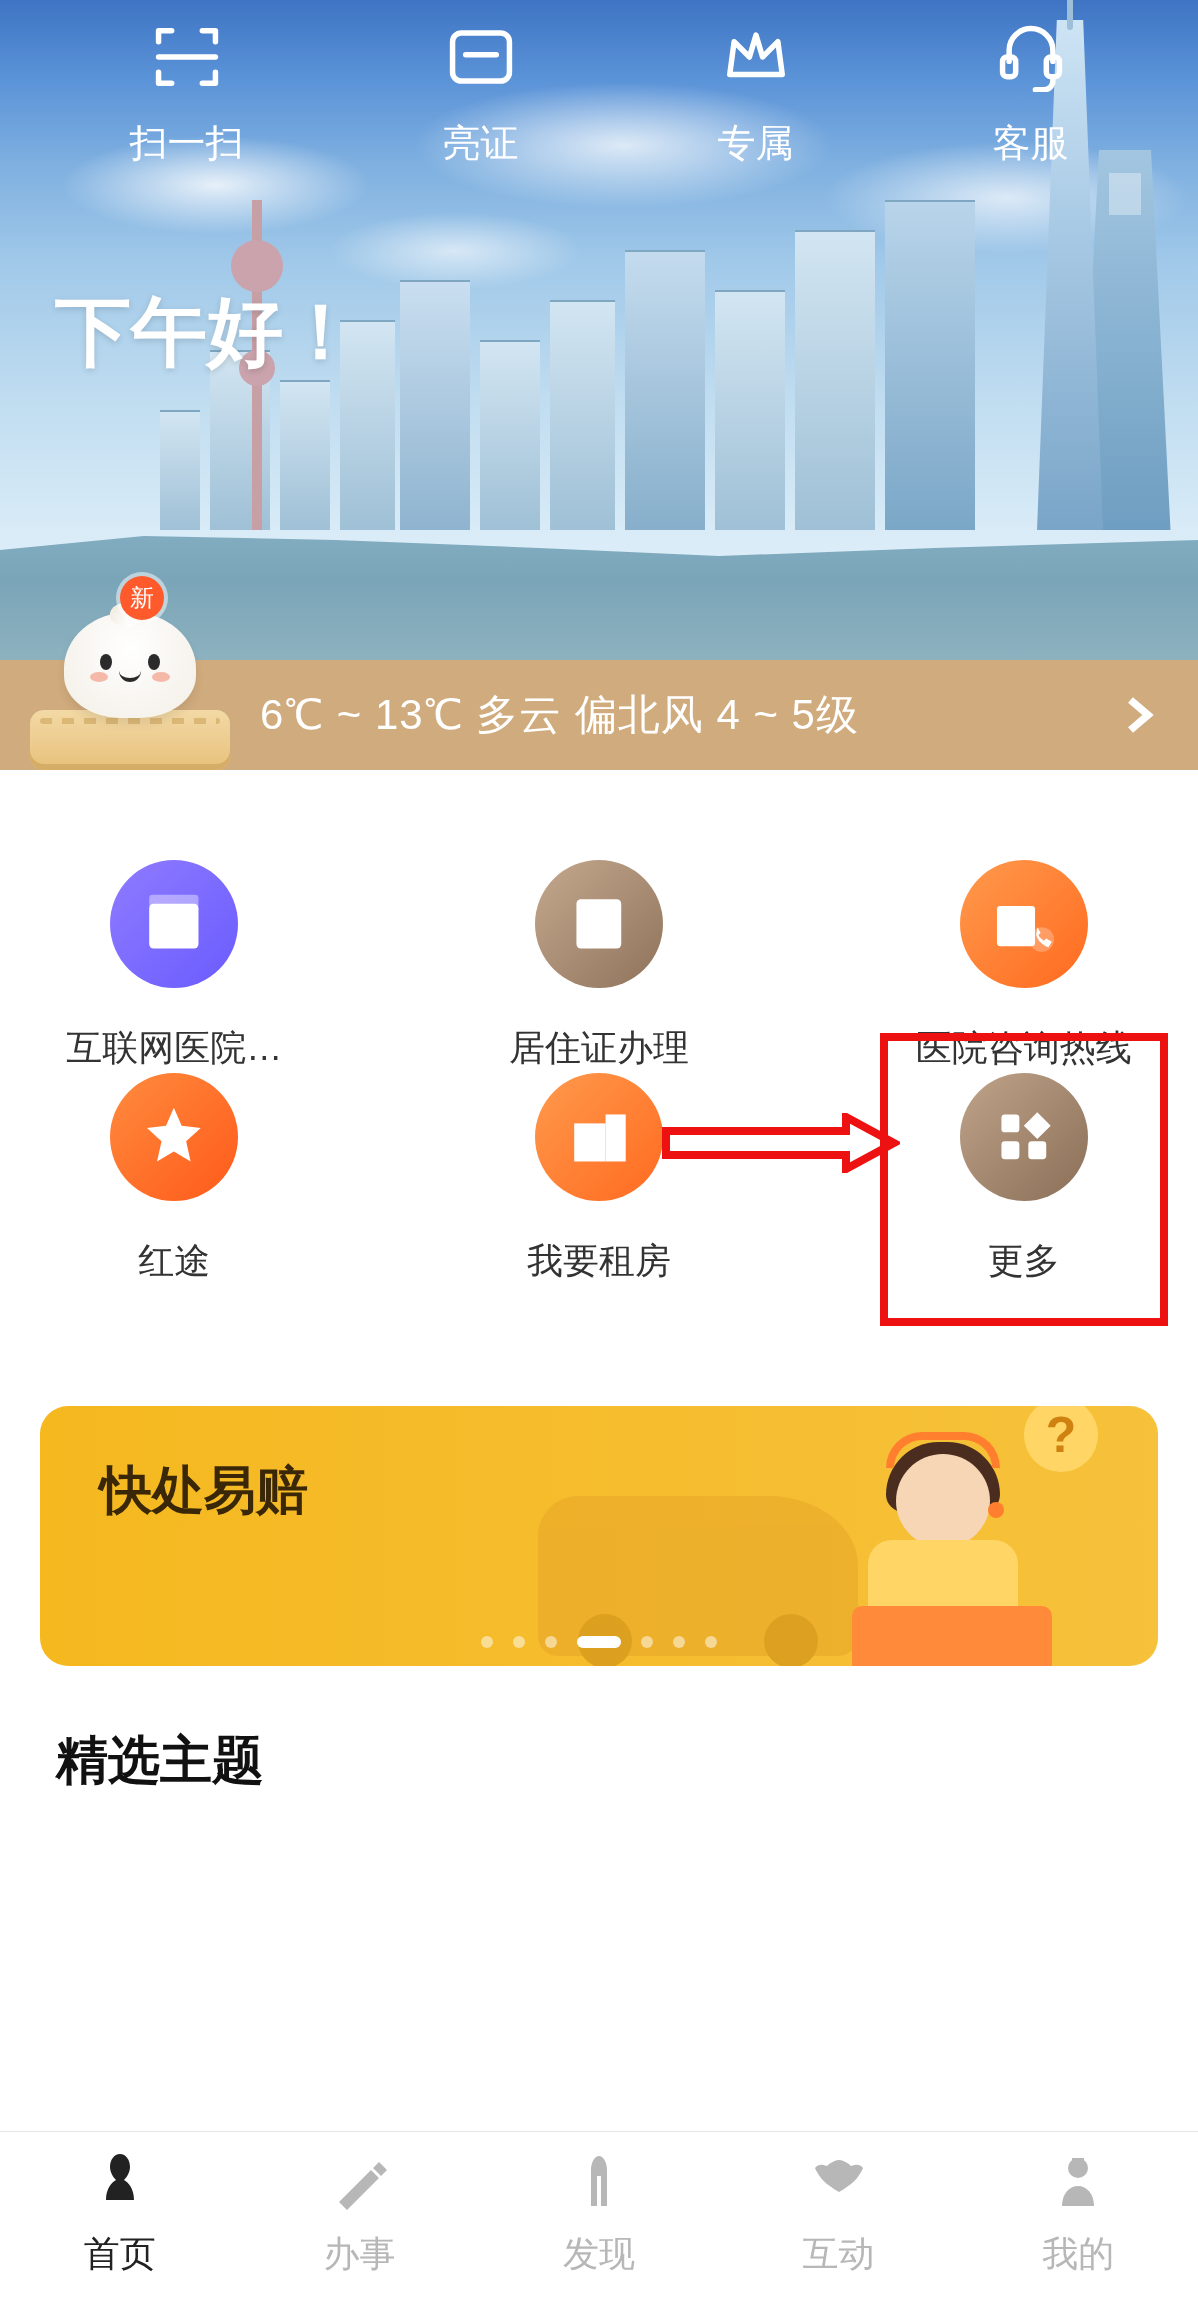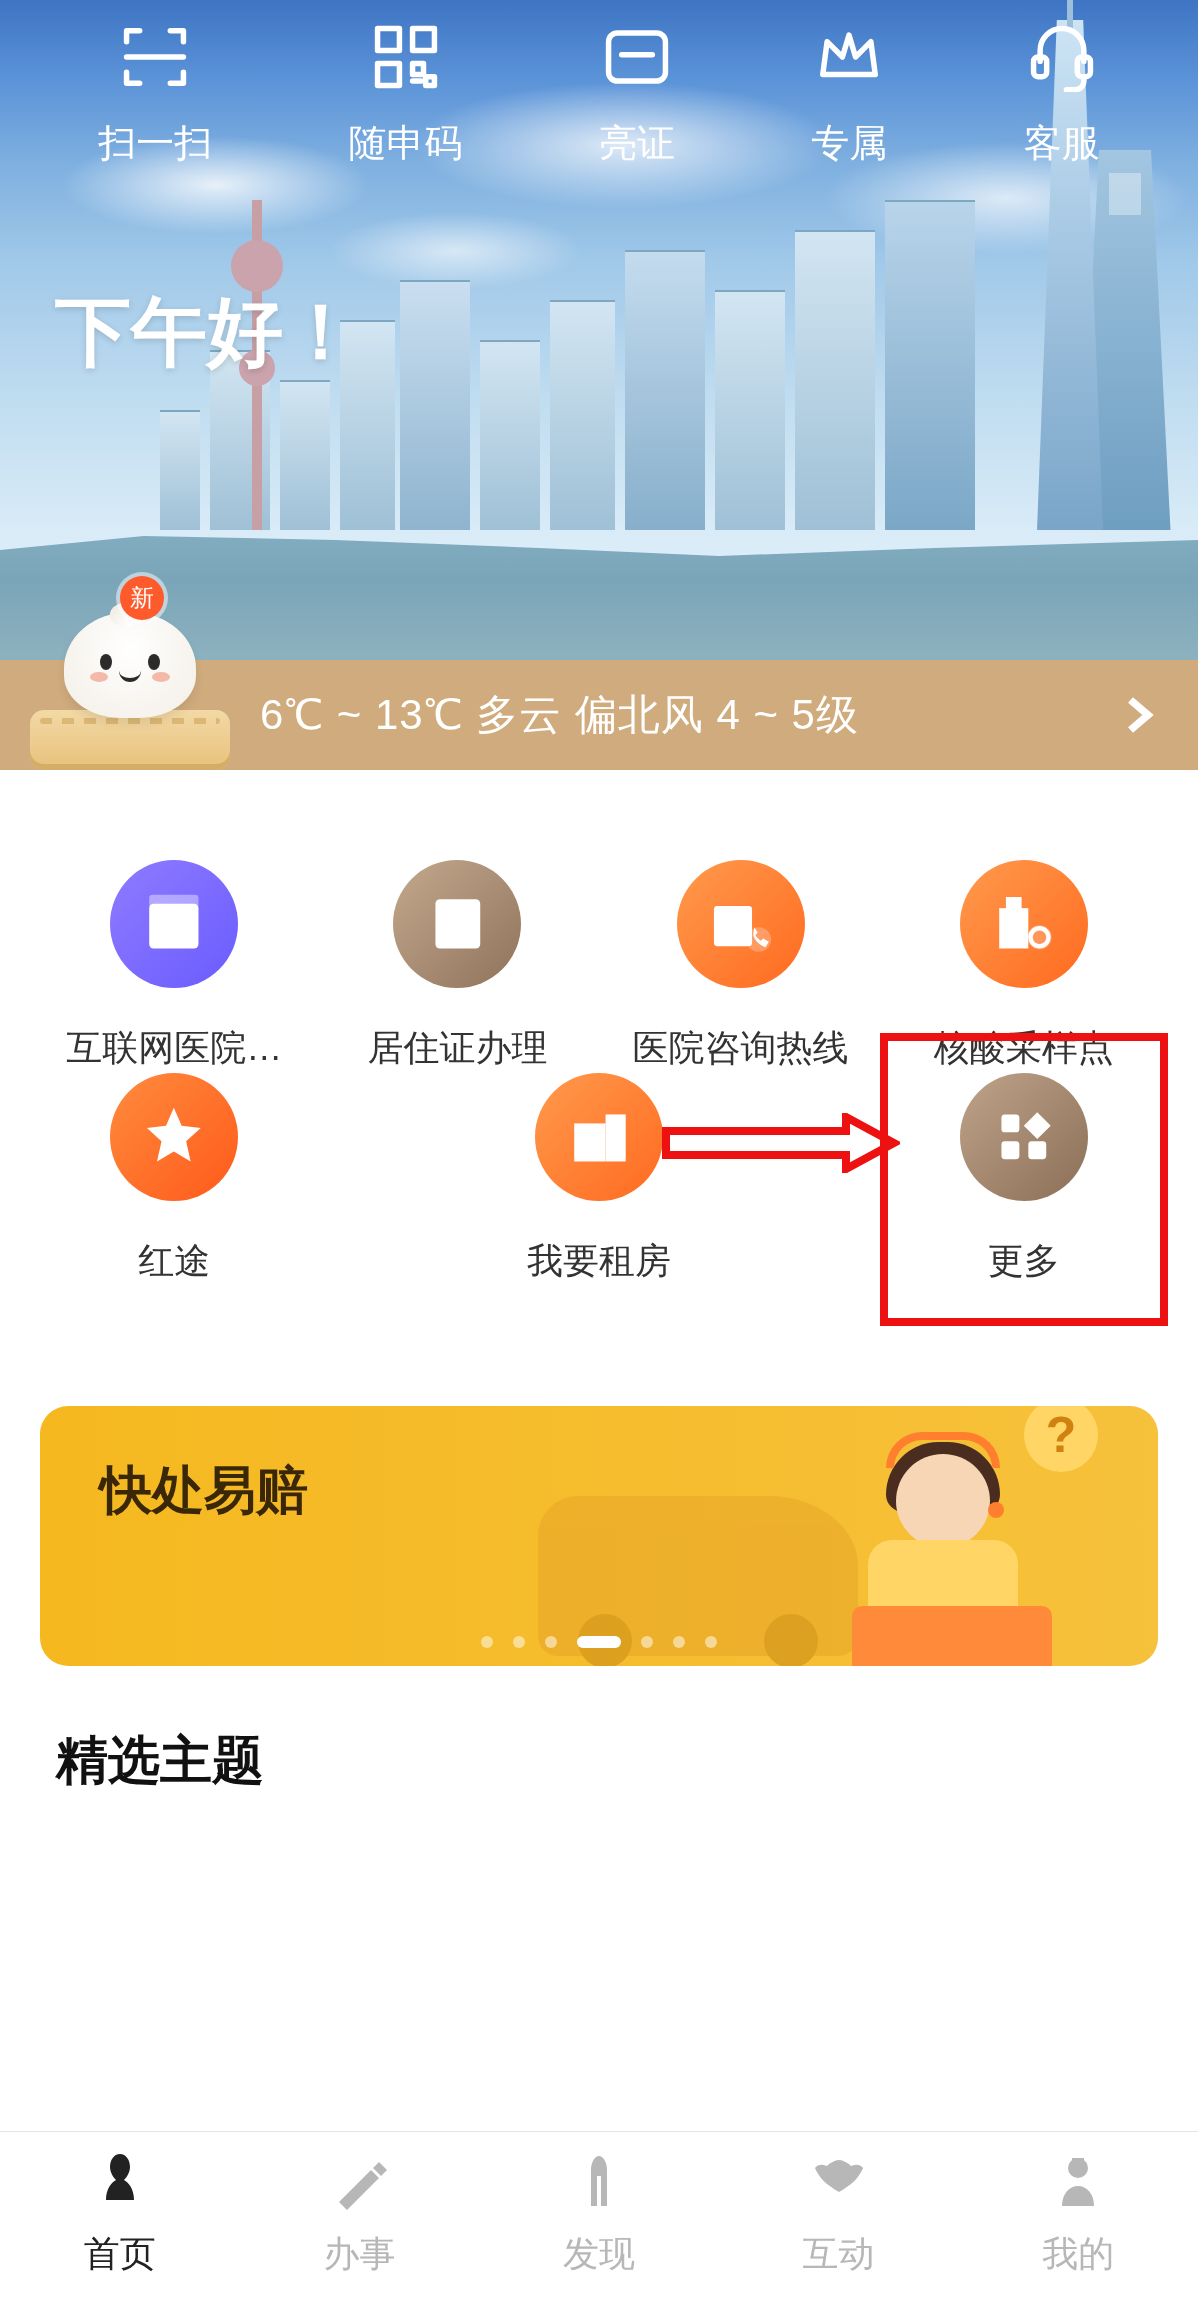--- a/index.html
+++ b/index.html
@@ -251,31 +251,20 @@
       <span class="ico">
         <svg viewBox="0 0 64 64">
             <path d="M6 18V8h12M58 18V8H46M6 46v10h12M58 46v10H46M6 32h52"></path>
           </svg>
       </span>
       <span class="lbl">扫一扫</span>
     </div>
     <div class="ts">
       <span class="ico">
         <svg viewBox="0 0 64 64">
-            <rect x="6" y="6" width="20" height="20"></rect>
-            <rect x="38" y="6" width="20" height="20"></rect>
-            <rect x="6" y="38" width="20" height="20"></rect>
-            <path d="M38 38h10v10h-10zM50 50h8v8h-8zM38 54h8"></path>
-          </svg>
-      </span>
-      <span class="lbl">随申码</span>
-    </div>
-    <div class="ts">
-      <span class="ico">
-        <svg viewBox="0 0 64 64">
             <rect x="6" y="10" width="52" height="44" rx="8"></rect>
             <path d="M18 30h28"></path>
           </svg>
       </span>
       <span class="lbl">亮证</span>
     </div>
     <div class="ts">
       <span class="ico">
         <svg viewBox="0 0 64 64">
             <path d="M8 48 12 18l14 14L32 12l6 20 14-14 4 30z"></path>
@@ -346,31 +335,20 @@
       <div class="circle c-orange">
         <svg viewBox="0 0 64 64">
             <rect x="8" y="16" width="34" height="36" rx="3"></rect>
             <path d="M14 24h22M14 32h22M14 40h14" stroke="#fff" stroke-width="4"></path>
             <circle cx="48" cy="46" r="11" fill="#fff" opacity=".25"></circle>
             <path d="M43 42c2 6 6 9 11 11l3-5-5-3-2 2c-2-1-4-3-5-5l2-2-3-5z"></path>
           </svg>
       </div>
       <div class="slabel">医院咨询热线</div>
     </div>
-    <div class="svc">
-      <div class="circle c-orange">
-        <svg viewBox="0 0 64 64">
-            <rect x="10" y="18" width="26" height="36"></rect>
-            <path d="M18 10h10v8H18zM20 28h6M20 36h6" stroke="#fff" stroke-width="4"></path>
-            <circle cx="46" cy="44" r="11" fill="#fff" opacity=".2"></circle>
-            <path d="M46 34a10 10 0 0 1 0 20 10 10 0 0 1 0-20zm0 4a6 6 0 1 0 .01 0z"></path>
-          </svg>
-      </div>
-      <div class="slabel">核酸采样点</div>
-    </div>
   </div>
   <div class="srow">
     <div class="svc">
       <div class="circle c-orange2">
         <svg viewBox="0 0 64 64">
             <path d="M32 6l7 16 17 2-13 12 4 18-15-9-15 9 4-18L8 24l17-2z"></path>
           </svg>
       </div>
       <div class="slabel">红途</div>
     </div>

